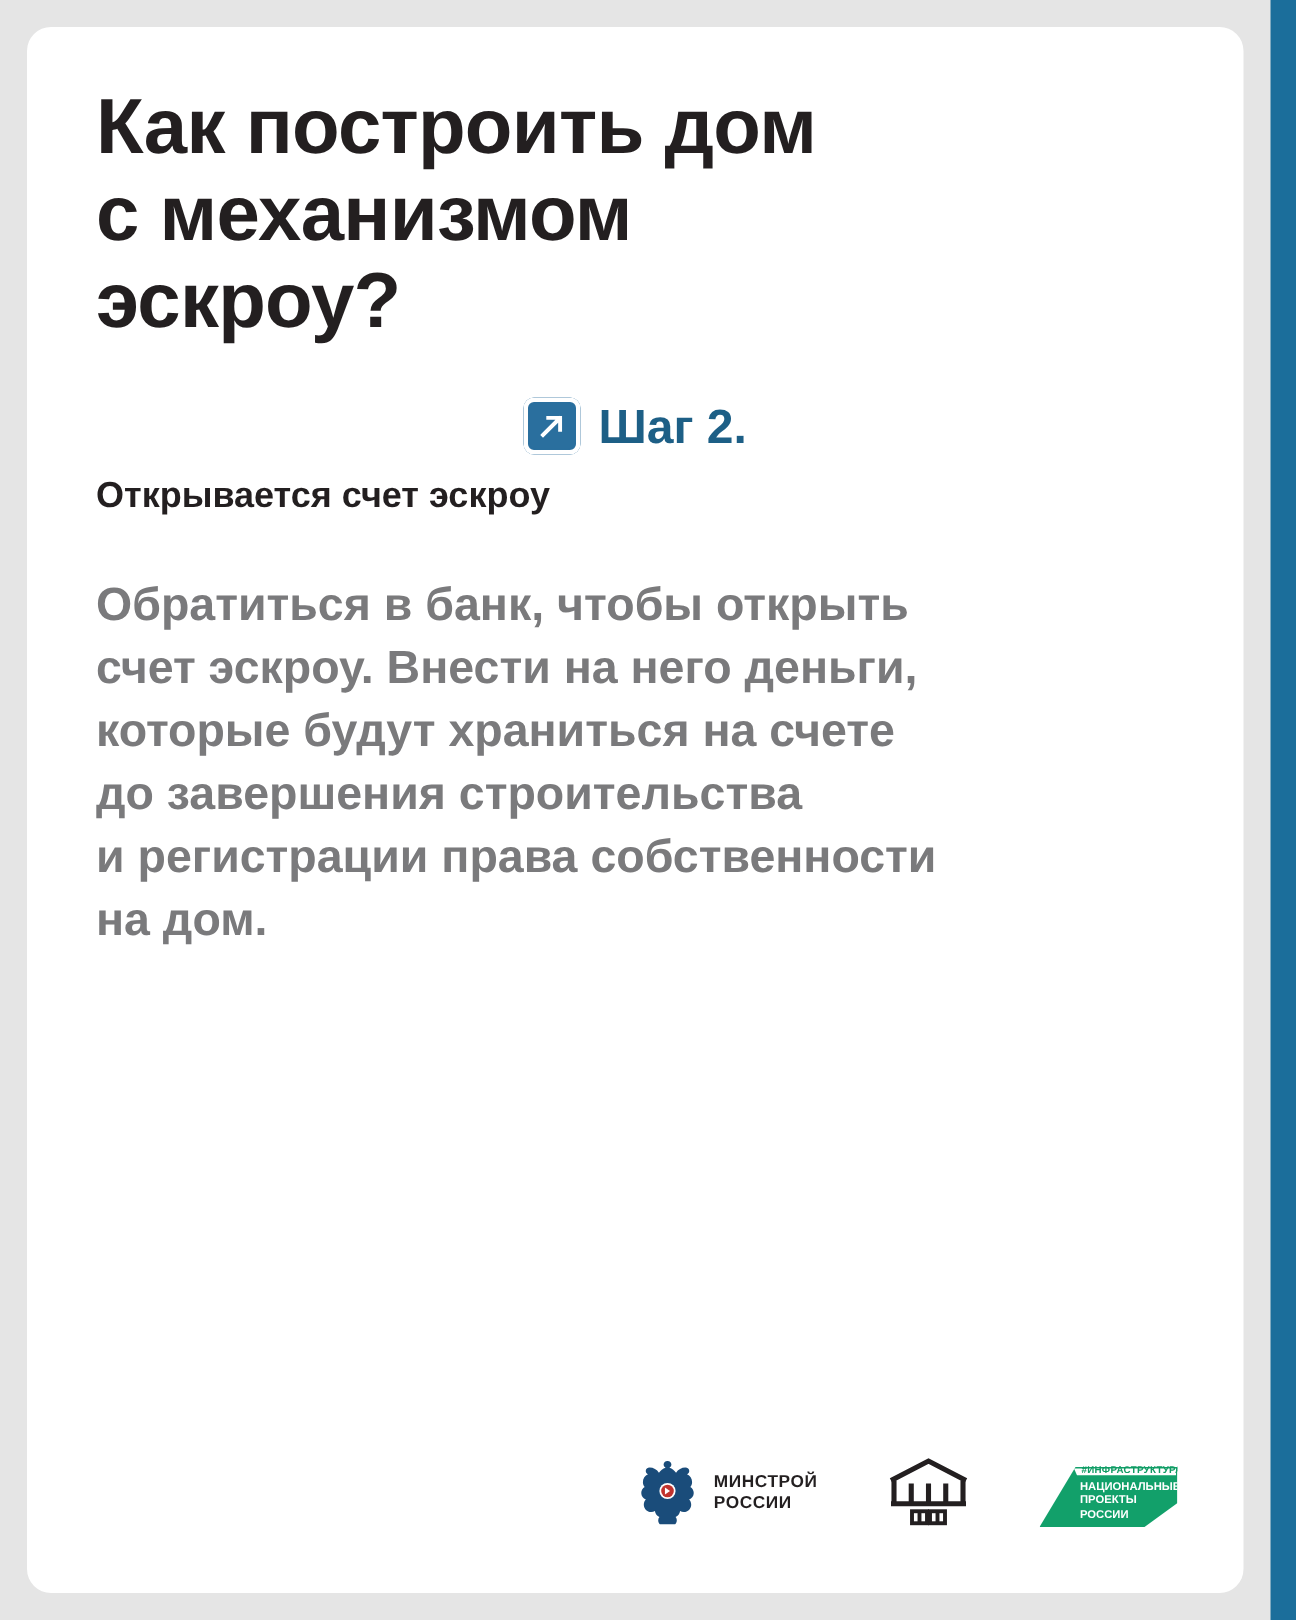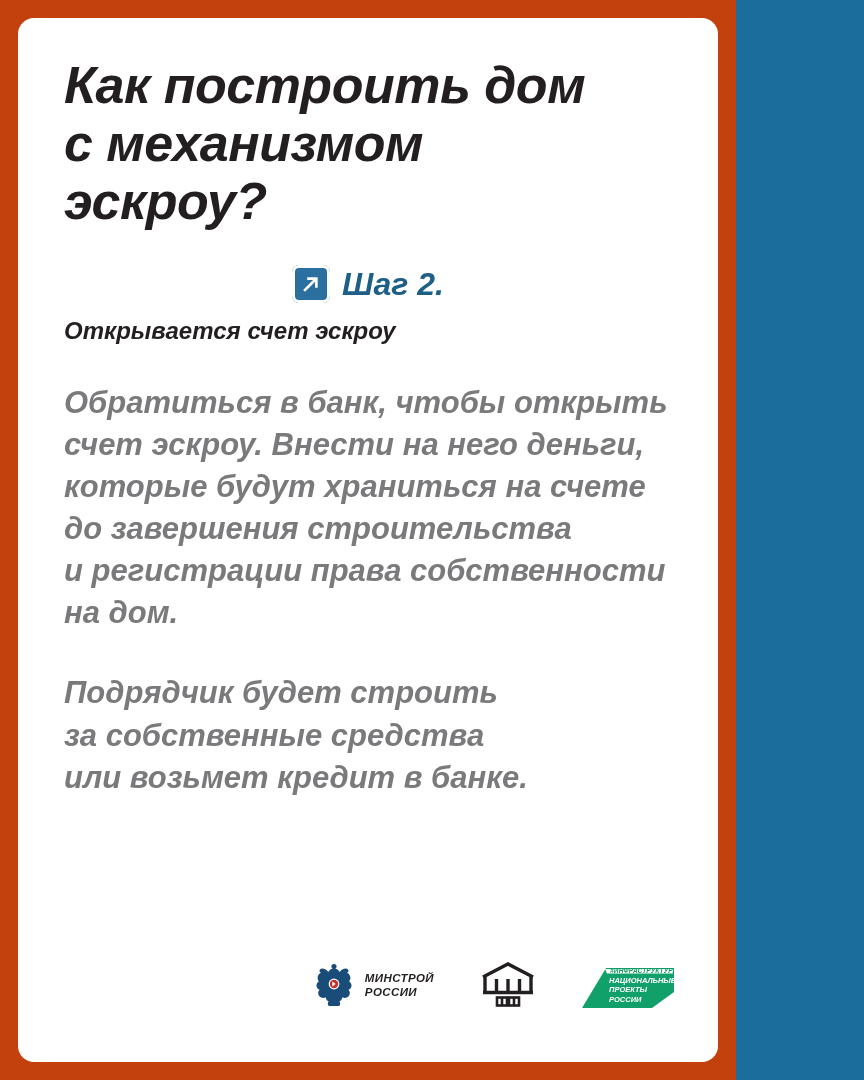--- a/index.html
+++ b/index.html
@@ -8,26 +8,25 @@
   }
   body {
     width: 864px;
     height: 1080px;
     background: #1b6e9b;
     font-family: "Liberation Sans", sans-serif;
     overflow: hidden;
   }
   .poster {
     position: relative;
-    width: 736px;
+    width: 847px;
     height: 1080px;
-    background: #c2410c;
+    background: #e5e5e5;
     box-sizing: border-box;
     padding: 18px 18px 18px 18px;
-    font-style: italic;
   }
   .card {
     position: relative;
     width: 100%;
     height: 100%;
     background: #ffffff;
     border-radius: 16px;
     box-sizing: border-box;
     padding: 38px 46px 0 46px;
     overflow: hidden;
@@ -82,21 +81,21 @@
     font-weight: bold;
     white-space: pre-line;
     margin-top: 36px;
   }
   .body-par.second {
     margin-top: 38px;
   }
   .logos {
     position: absolute;
     right: 44px;
-    bottom: 52px;
+    bottom: 42px;
     display: flex;
     align-items: center;
     gap: 45px;
   }
   .logo-minstroy {
     display: flex;
     align-items: center;
     gap: 9px;
   }
   .eagle {
@@ -169,23 +168,20 @@
     </div>
 
     <div class="step-sub">Открывается счет эскроу</div>
 
     <p class="body-par">Обратиться в банк, чтобы открыть
 счет эскроу. Внести на него деньги,
 которые будут храниться на счете
 до завершения строительства
 и регистрации права собственности
 на дом.</p>
-    <p class="body-par second">Подрядчик будет строить
-за собственные средства
-или возьмет кредит в банке.</p>
 
     <div class="logos">
 
       <div class="logo-minstroy">
         <svg class="eagle" viewBox="0 0 44 50" aria-hidden="true">
           <g fill="#1a4c7a">
             <path d="M22 4 c-1.6 0-2.6 1.1-2.6 2.4 0 1 .6 1.7 1.3 2.1 -1.8 .6-3.4 1.8-4.4 3.4 -1.3-2.2-3.7-3.5-6.2-3.5 -1.5 0-2.6 1-2.6 2.3 0 1.1 .7 1.8 1.5 2.1 -2 .9-3.4 2.9-3.4 5.2 0 1.3 .4 2.5 1.2 3.4 -1.4 .8-2.3 2.3-2.3 4 0 2 1.3 3.7 3.1 4.3 -.9 .9-1.4 2.1-1.4 3.4 0 2.7 2.2 4.9 4.9 4.9 .9 0 1.8-.3 2.5-.7 .3 1.8 1.4 3.3 3 4.1 -.5 .6-.8 1.4-.8 2.2 0 1 .4 1.9 1.1 2.5 h10.2 c.7-.6 1.1-1.5 1.1-2.5 0-.8-.3-1.6-.8-2.2 1.6-.8 2.7-2.3 3-4.1 .7 .4 1.6 .7 2.5 .7 2.7 0 4.9-2.2 4.9-4.9 0-1.3-.5-2.5-1.4-3.4 1.8-.6 3.1-2.3 3.1-4.3 0-1.7-.9-3.2-2.3-4 .8-.9 1.2-2.1 1.2-3.4 0-2.3-1.4-4.3-3.4-5.2 .8-.3 1.5-1 1.5-2.1 0-1.3-1.1-2.3-2.6-2.3 -2.5 0-4.9 1.3-6.2 3.5 -1-1.6-2.6-2.8-4.4-3.4 .7-.4 1.3-1.1 1.3-2.1 0-1.3-1-2.4-2.6-2.4 z"></path>
           </g>
           <g fill="#ffffff">
             <circle cx="22" cy="24" r="5.4"></circle>

